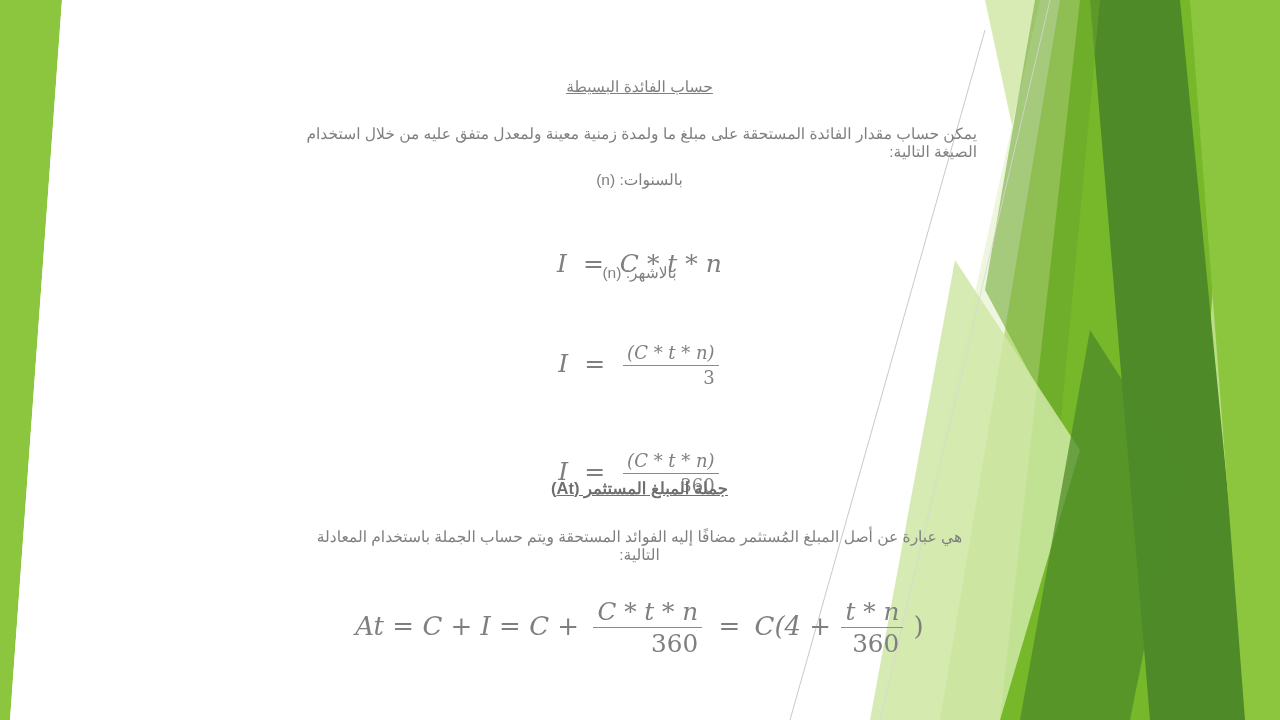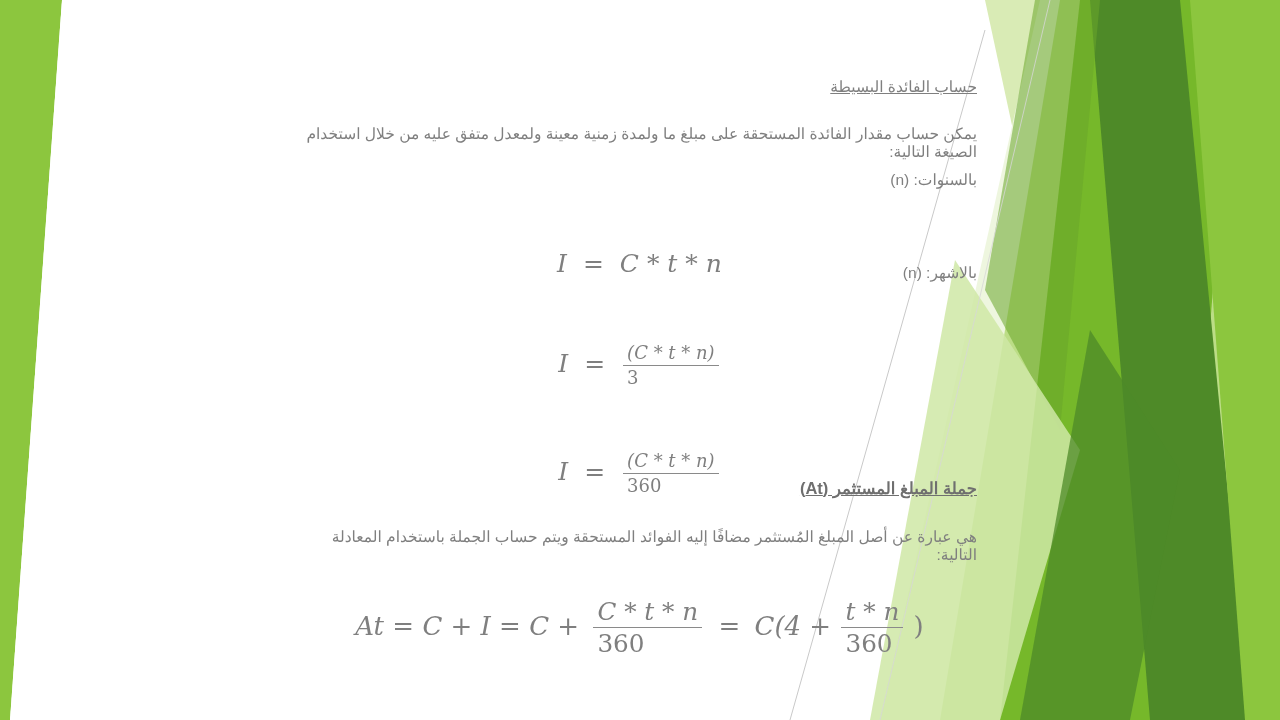--- a/index.html
+++ b/index.html
@@ -35,21 +35,21 @@
     left: 0;
     width: 1280px;
     height: 720px;
     z-index: 5;
   }
 
   .title-line {
     position: absolute;
     right: 303px;
     width: 675px;
-    text-align: right;
+    text-align: center;
     color: #7f7f7f;
     font-size: 15.5px;
     letter-spacing: 0;
     text-decoration: underline;
     direction: rtl;
   }
 
   .body-line {
     position: absolute;
     color: #7f7f7f;
@@ -60,21 +60,21 @@
 
   .para {
     right: 303px;
     width: 675px;
     text-align: right;
   }
 
   .center-line {
     right: 303px;
     width: 675px;
-    text-align: right;
+    text-align: center;
   }
 
   .bold-underline {
     font-weight: bold;
     text-decoration: underline;
     color: #6f6f6f;
   }
 
   
   .math {
@@ -92,21 +92,21 @@
   }
   .mbig {
     font-size: 25px;
   }
   .msmall {
     font-size: 26px;
   }
   .frac {
     display: inline-block;
     vertical-align: middle;
-    text-align: left;
+    text-align: right;
     line-height: 1.15;
     margin: 0 2px;
   }
   .frac .num {
     display: block;
     border-bottom: 1px solid #8a8a8a;
     padding: 0 4px 1px 4px;
     font-size: 0.72em;
   }
   .frac .den {

